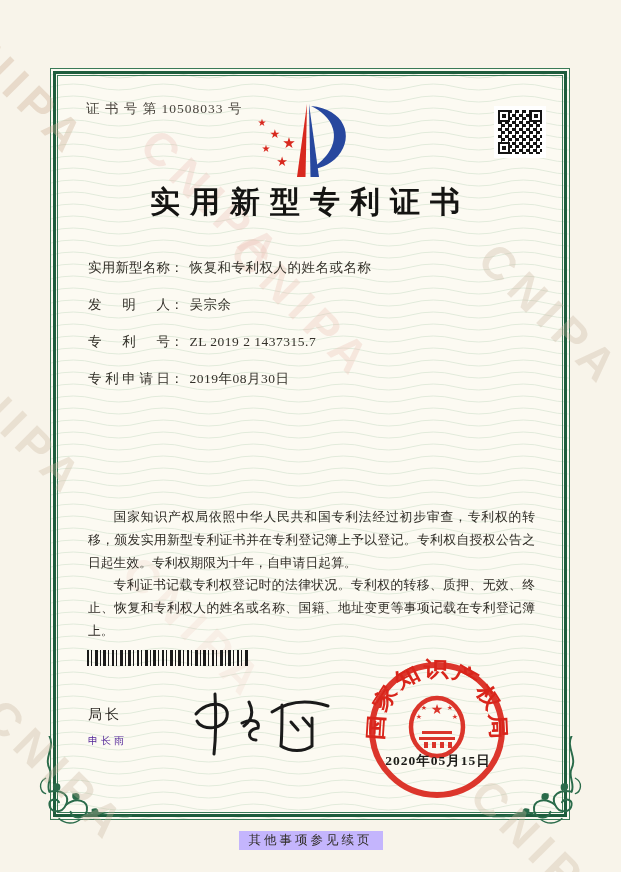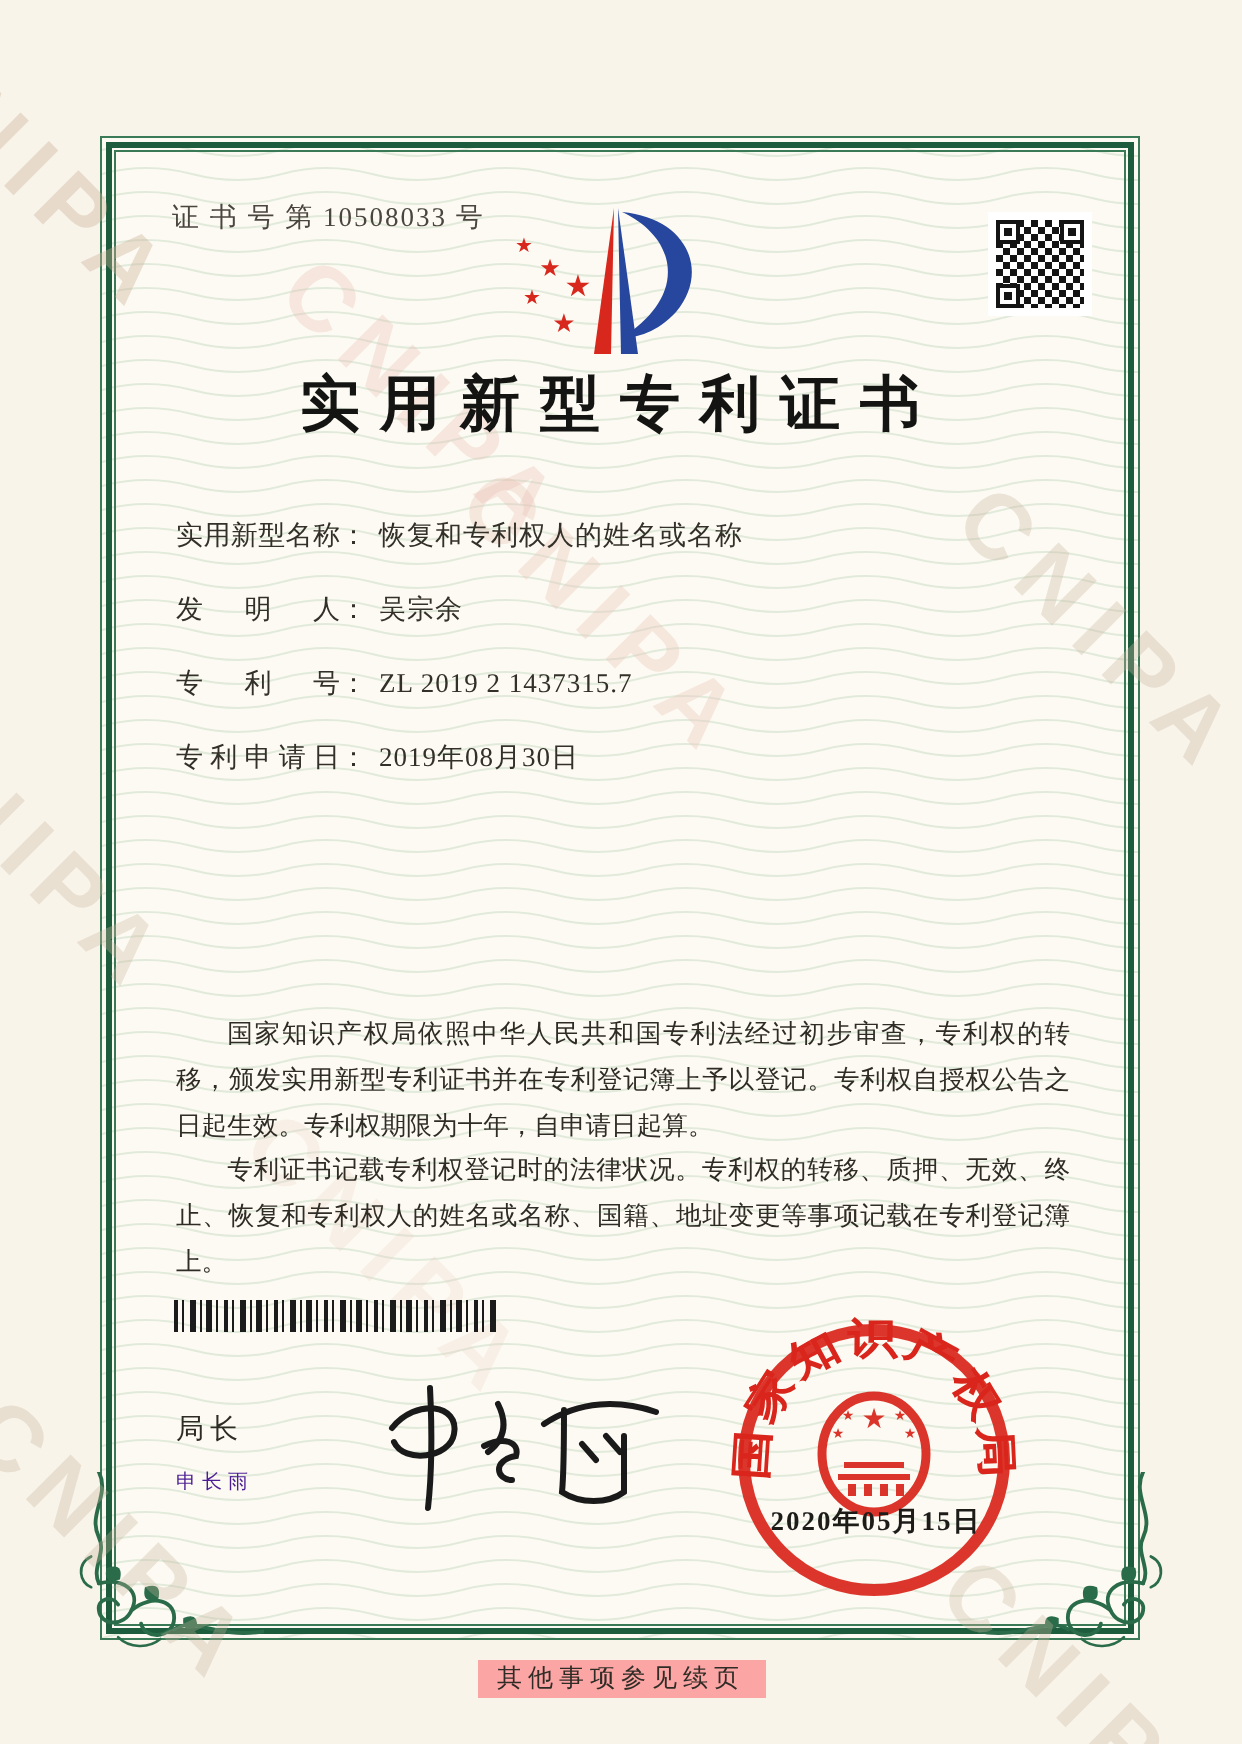--- a/index.html
+++ b/index.html
@@ -73,21 +73,21 @@
 
   
   .seal { position:absolute; left:362px; top:655px; width:150px; height:150px; z-index:7; }
   .seal-date { position:absolute; left:368px; top:752px; width:140px; text-align:center;
                font-size:13.5px; font-weight:600; color:#1d1c19; letter-spacing:1px; z-index:8; }
 
   
   .page-indicator { position:absolute; left:50px; top:796px; width:520px; text-align:center;
                     font-size:12.5px; color:#35322b; letter-spacing:1px; z-index:6; }
   .continuation { position:absolute; left:0; top:830px; width:621px; text-align:center; z-index:6; }
-  .continuation span { display:inline-block; background:#fca5a5; padding:1px 10px;
+  .continuation span { display:inline-block; background:#c4b5fd; padding:1px 10px;
                        font-size:12.5px; color:#2f2c26; letter-spacing:3px; }
 </style>
 </head>
 <body>
 
 <div class="page">
 
   <div class="frame-outer">
     <svg class="guilloche" xmlns="http://www.w3.org/2000/svg">
       <defs>

